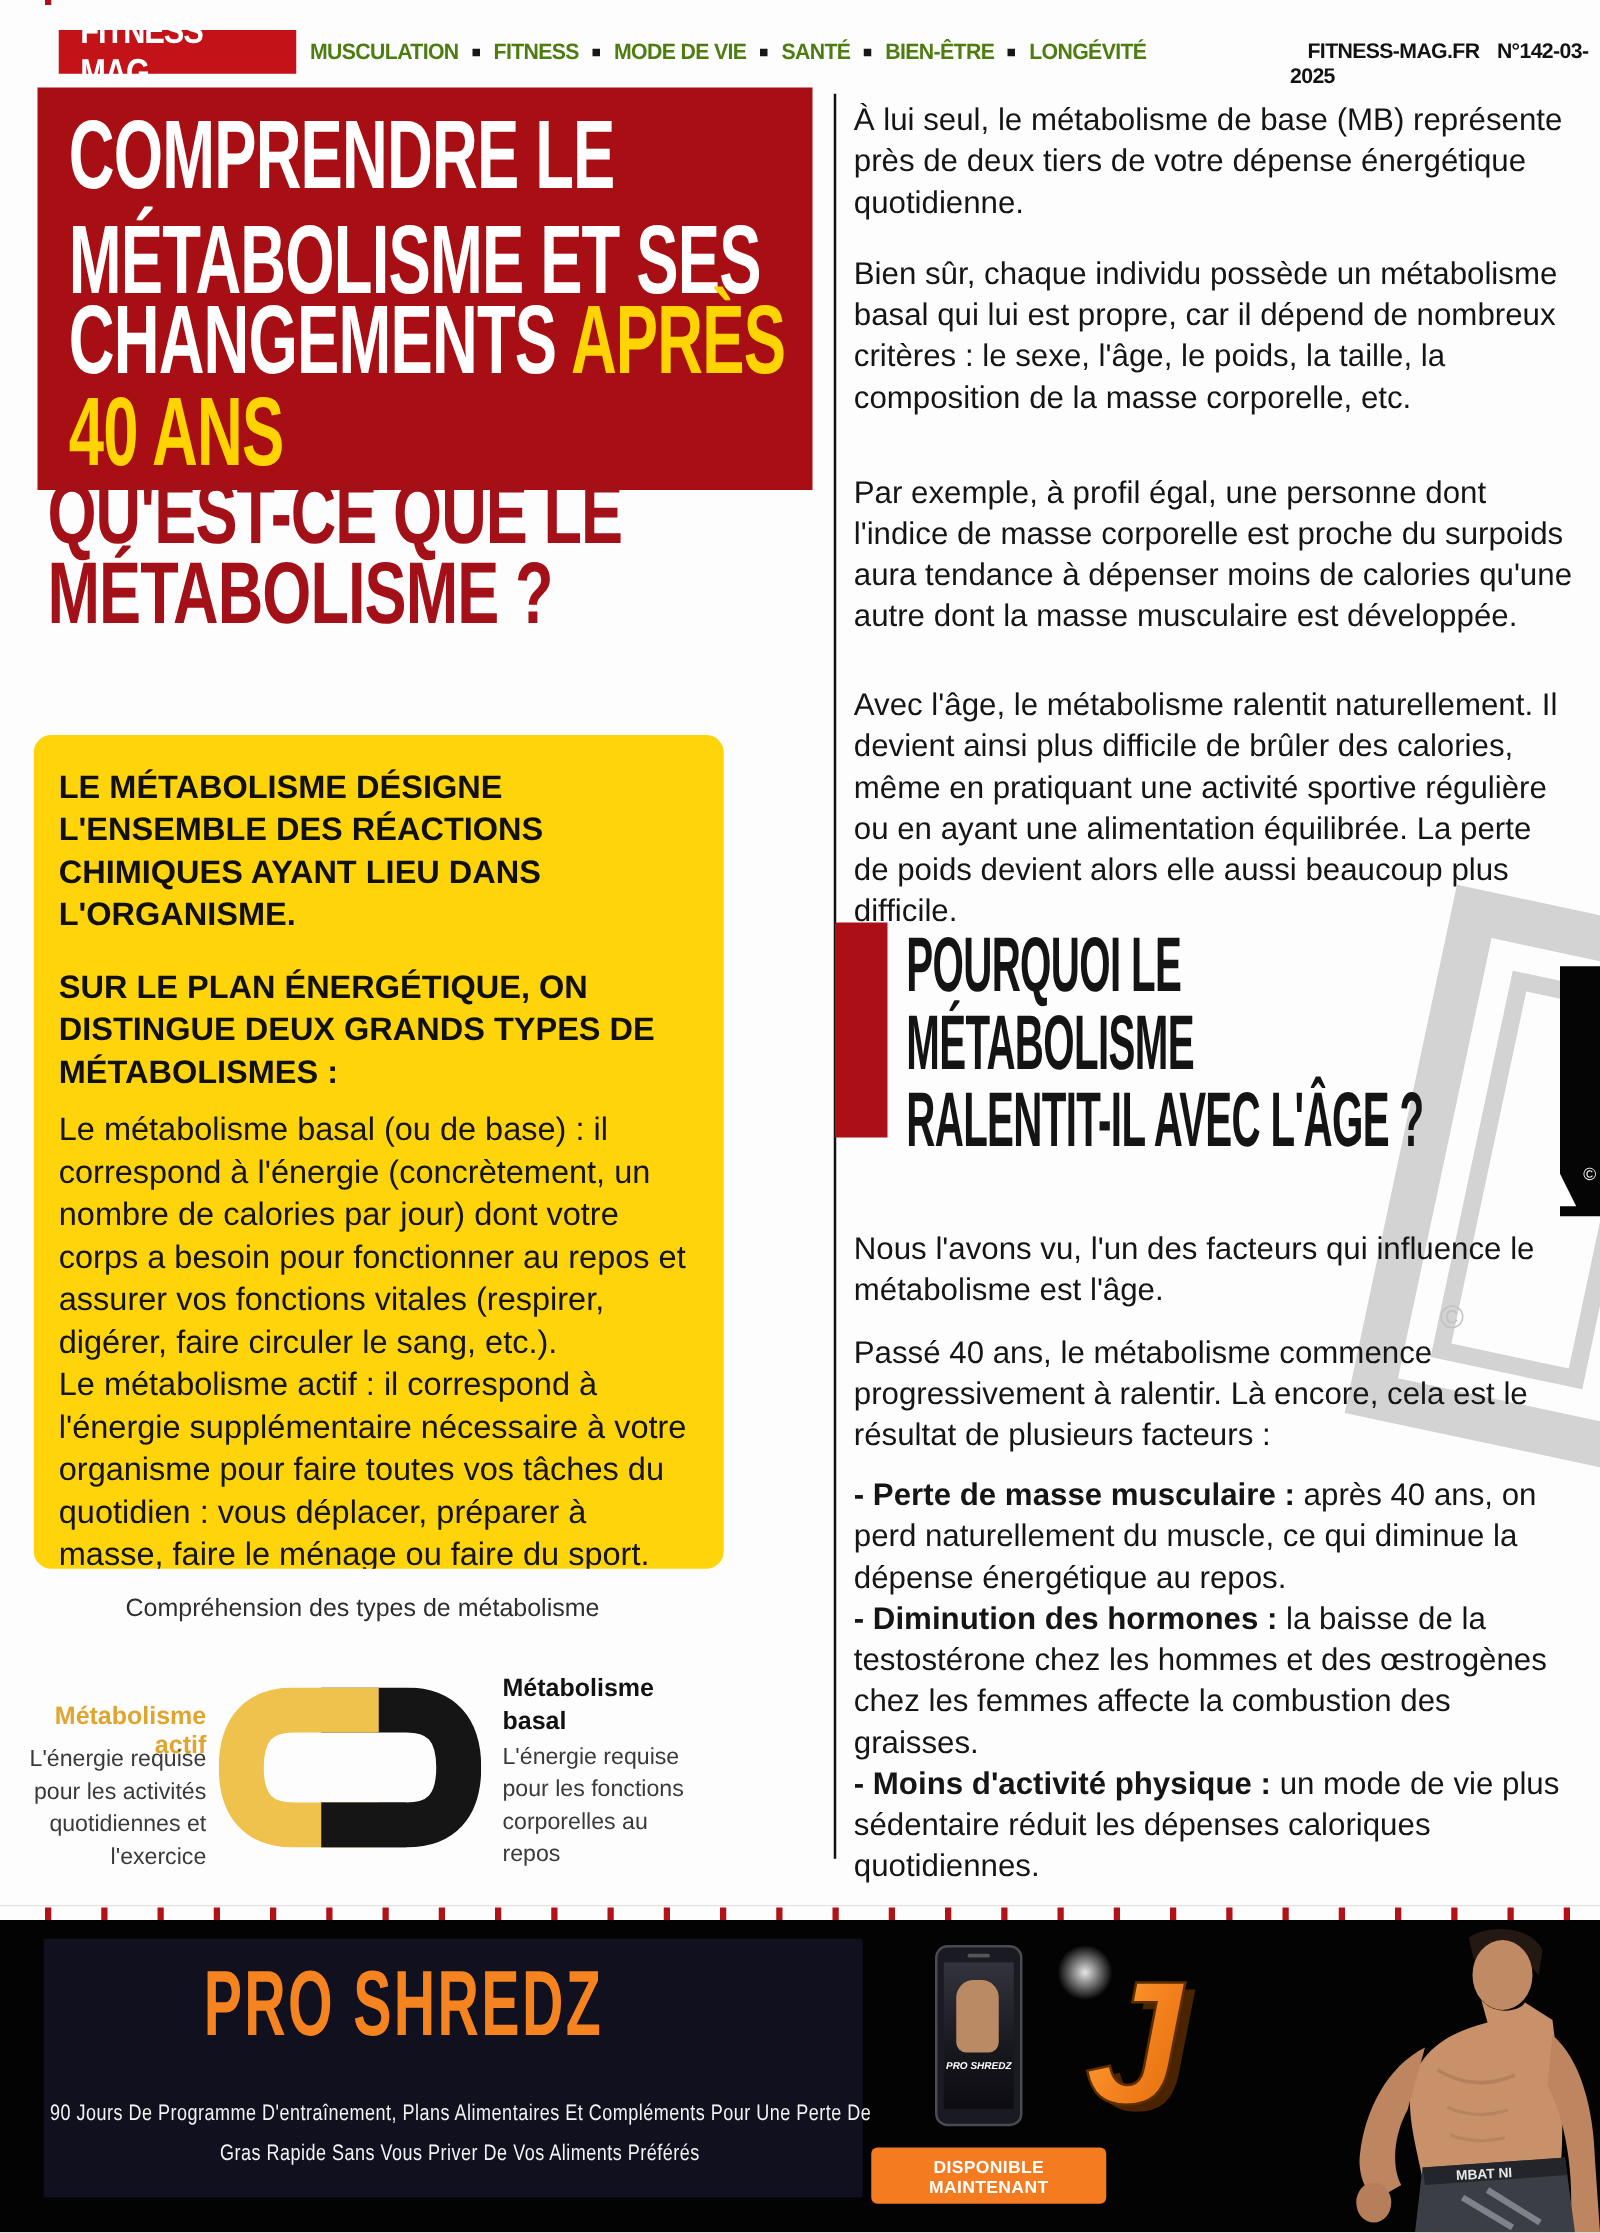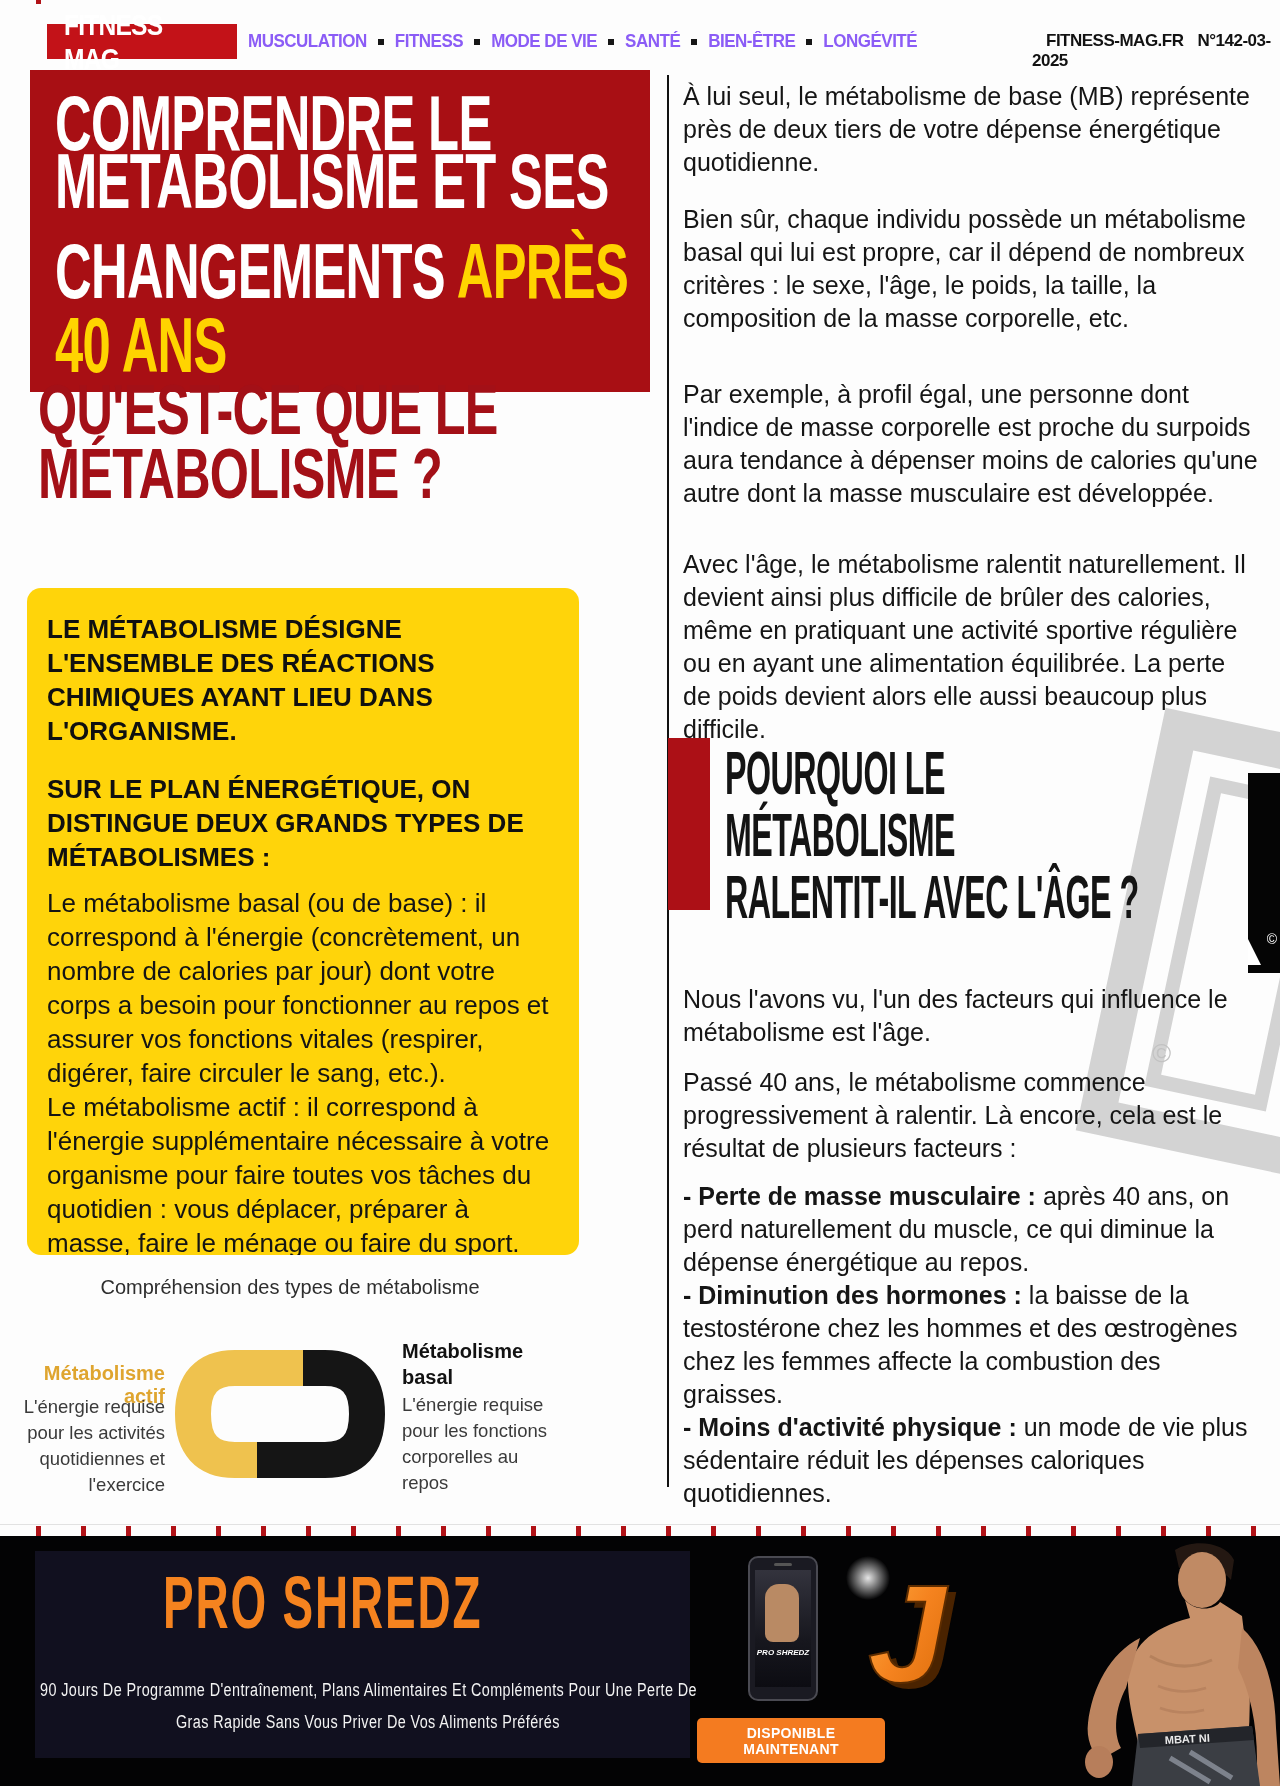--- a/index.html
+++ b/index.html
@@ -5,21 +5,21 @@
   html,body{margin:0;padding:0;background:#ffffff;}
   .page{position:relative;width:1280px;height:1786px;background:#fdfdfd;overflow:hidden;
         font-family:"Liberation Sans", sans-serif;color:#1a1a1a;}
   .abs{position:absolute;}
   .cond{display:inline-block;transform-origin:0 0;white-space:nowrap;}
 
   
   .logo-box{left:47px;top:24px;width:190px;height:35px;background:#c31218;display:flex;align-items:center;justify-content:center;}
   .logo-text{color:#fff;font-weight:800;font-size:30px;transform:scaleX(0.82);letter-spacing:-1px;}
   .nav{left:248px;top:31px;height:22px;display:flex;align-items:center;}
-  .nav-item{font-weight:800;font-size:17px;letter-spacing:-0.5px;transform:scaleY(1.05);color:#8b5cf6;}
+  .nav-item{font-weight:800;font-size:17px;letter-spacing:-0.5px;transform:scaleY(1.05);color:#4d7c0f;}
   .nav-sep{display:inline-block;width:6px;height:6px;background:#161616;margin:0 11px;}
   .issue-box{left:1032px;top:31px;font-weight:800;font-size:17px;color:#121212;letter-spacing:-0.5px;}
   .issue-box span{margin-left:14px;}
 
   
   .hero{left:30px;top:70px;width:620px;height:322px;background:#a80f14;}
   .hero-line{position:absolute;left:25px;font-weight:800;color:#ffffff;font-size:78px;line-height:74px;letter-spacing:-1px;}
   .yellow{color:#ffd400;}
 
   
@@ -99,21 +99,21 @@
     <span class="nav-item">BIEN-ÊTRE</span>
       <span class="nav-sep"></span>
     <span class="nav-item">LONGÉVITÉ</span>
   </div>
   <div class="abs issue-box">
     <span>FITNESS-MAG.FR</span><span>N°142-03-2025</span>
   </div>
 
   <div class="abs hero">
     <div class="hero-line" style="top:16px;"><span class="cond" style="transform:scaleX(0.65);">COMPRENDRE LE</span></div>
-    <div class="hero-line" style="top:74px;"><span class="cond" style="transform:scaleX(0.65);">MÉTABOLISME ET SES</span></div>
+    <div class="hero-line" style="top:100px;"><span class="cond" style="transform:scaleX(0.65);">MÉTABOLISME ET SES</span></div>
     <div class="hero-line" style="top:164px;">
       <span class="cond" style="transform:scaleX(0.65);"><span>CHANGEMENTS</span><span class="yellow" style="margin-left:18px;">APRÈS</span></span>
     </div>
     <div class="hero-line yellow" style="top:238px;"><span class="cond" style="transform:scaleX(0.65);">40 ANS</span></div>
   </div>
 
   <div class="abs h-red" style="left:38px;top:378px;"><span class="cond" style="transform:scaleX(0.72);">QU'EST-CE QUE LE</span></div>
   <div class="abs h-red" style="left:38px;top:442px;"><span class="cond" style="transform:scaleX(0.72);">MÉTABOLISME ?</span></div>
 
   <div class="abs ybox">

